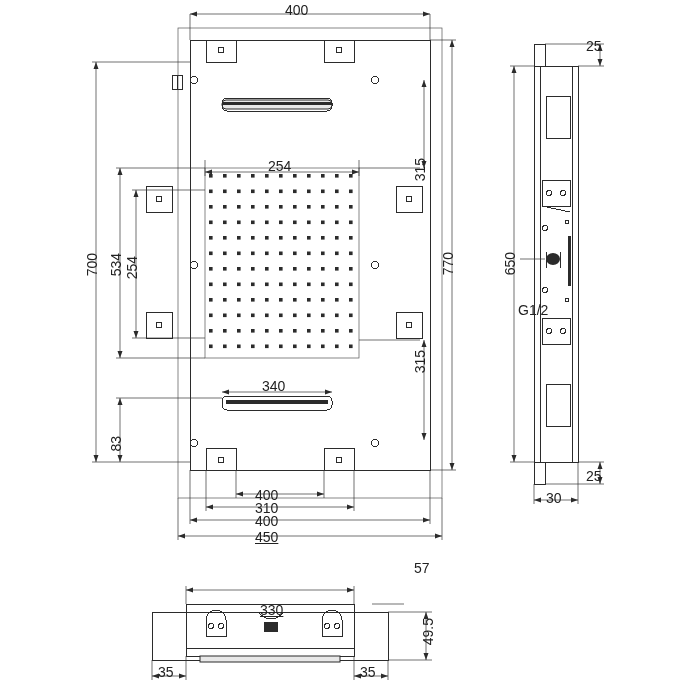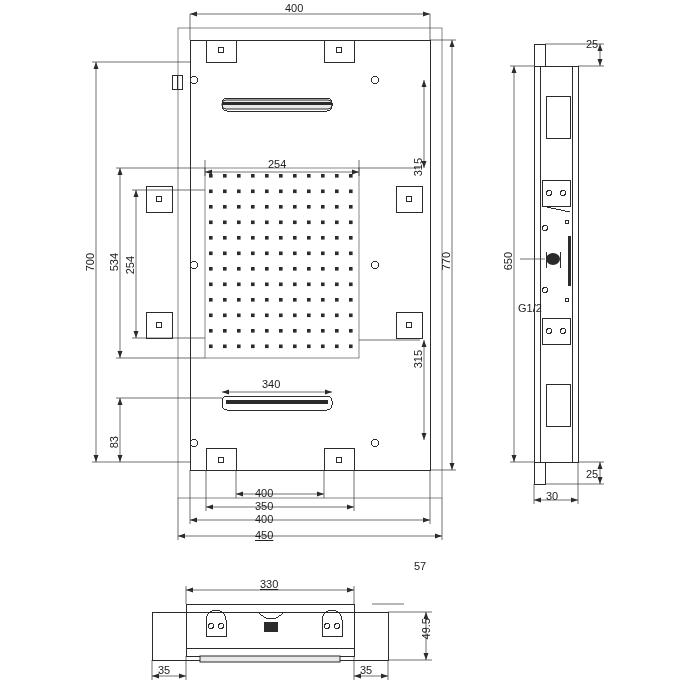--- a/index.html
+++ b/index.html
@@ -427,53 +427,53 @@
       <line class="dimline" x1="388" y1="660" x2="432" y2="660"></line>
       <line class="dimline" x1="426" y1="612" x2="426" y2="660"></line>
       <path class="fillblk" d="M426 612 l-2.5 7 h5 z"></path>
       <path class="fillblk" d="M426 660 l-2.5 -7 h5 z"></path>
       <line class="dimline" x1="372" y1="604" x2="404" y2="604"></line>
     </g>
   </svg>
 
   <div class="lbl" style="position:absolute;left:285px;top:2px;">400</div>
   <div class="lbl" style="position:absolute;left:255px;top:487px;">400</div>
-  <div class="lbl" style="position:absolute;left:255px;top:500px;">350</div>
+  <div class="lbl" style="position:absolute;left:255px;top:500px;">310</div>
   <div class="lbl" style="position:absolute;left:255px;top:513px;">400</div>
   <div class="lbl" style="position:absolute;left:255px;top:529px;text-decoration:underline;">450</div>
 
   <div class="lbl vert" style="position:absolute;left:84px;top:253px;">700</div>
   <div class="lbl vert" style="position:absolute;left:108px;top:253px;">534</div>
   <div class="lbl vert" style="position:absolute;left:108px;top:436px;">83</div>
   <div class="lbl vert" style="position:absolute;left:124px;top:256px;">254</div>
   <div class="lbl vert" style="position:absolute;left:440px;top:252px;">770</div>
   <div class="lbl vert" style="position:absolute;left:412px;top:158px;">315</div>
   <div class="lbl vert" style="position:absolute;left:412px;top:350px;">315</div>
 
   <div class="lbl" style="position:absolute;left:268px;top:158px;">254</div>
   <div class="lbl" style="position:absolute;left:262px;top:378px;">340</div>
 
   <div class="lbl" style="position:absolute;left:586px;top:38px;">25</div>
   <div class="lbl" style="position:absolute;left:586px;top:468px;">25</div>
   <div class="lbl vert" style="position:absolute;left:502px;top:252px;">650</div>
   <div class="lbl" style="position:absolute;left:546px;top:490px;">30</div>
   <div class="lbl" style="position:absolute;left:518px;top:264px;margin-top:38px;">G1/2</div>
 
-  <div class="lbl" style="position:absolute;left:260px;top:578px;text-decoration:underline;">330</div>
+  <div class="lbl" style="position:absolute;left:260px;top:602px;text-decoration:underline;">330</div>
   <div class="lbl" style="position:absolute;left:158px;top:664px;">35</div>
   <div class="lbl" style="position:absolute;left:360px;top:664px;">35</div>
   <div class="lbl" style="position:absolute;left:388px;top:560px;padding-left:26px;">57</div>
   <div class="lbl vert" style="position:absolute;left:420px;top:618px;">49.5</div>
 
 </div>
 
 <style>
   .lbl {
     font-family: "Liberation Sans", sans-serif;
-    font-size: 11px;
+    font-size: 14px;
     color: #222;
     white-space: nowrap;
   }
   .vert {
     writing-mode: vertical-rl;
     transform: rotate(180deg);
   }
 </style>
 
 </body></html>

